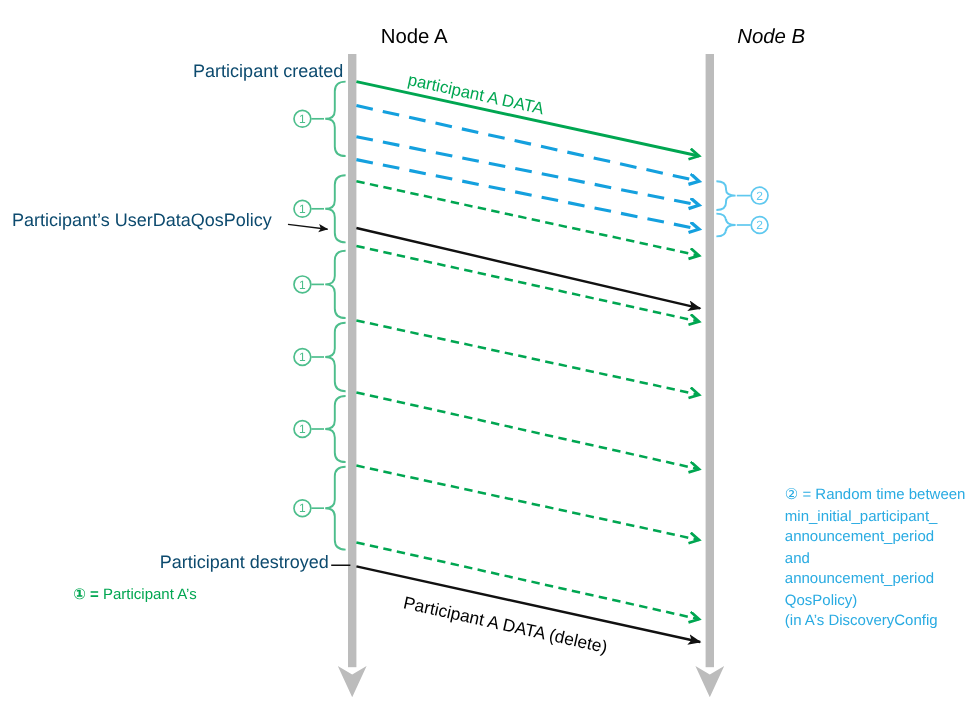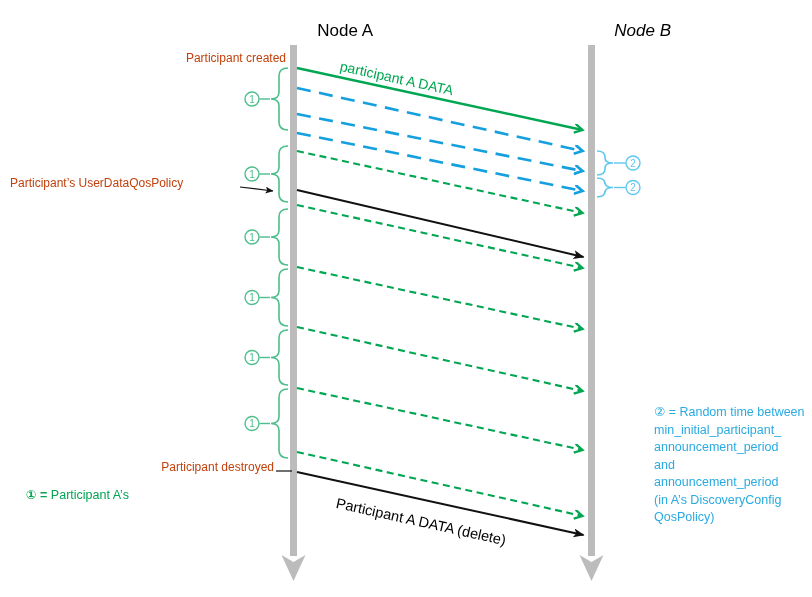--- a/index.html
+++ b/index.html
@@ -3,28 +3,28 @@
 <meta charset="utf-8">
 <style>
   html,body{margin:0;padding:0;background:#ffffff;}
   #stage{
     position:relative;width:812px;height:597px;background:#ffffff;overflow:hidden;
     font-family:"Liberation Sans","DejaVu Sans",sans-serif;color:#000;
   }
   #diagram-svg{position:absolute;left:0;top:0;z-index:1;}
   .txt{position:absolute;z-index:2;white-space:nowrap;}
   .node-label{font-size:17px;width:160px;text-align:right;color:#000;}
-  .event-label{font-size:12px;color:#c2410c;}
+  .event-label{font-size:15px;color:#0c4a6e;}
   .right-align{text-align:right;}
   .two-line{line-height:17px;}
   .rot-label{transform-origin:0 0;}
   .msg-green{font-size:14px;color:#00a651;transform:rotate(12.3deg);}
   .msg-black{font-size:14.5px;color:#000;transform:rotate(12.5deg);}
   .legend{white-space:nowrap;font-size:12.5px;}
-  .legend-green{color:#00a651;line-height:19px;}
+  .legend-green{color:#00a651;line-height:19px;margin-left:35px;}
   .legend-blue{color:#29abe2;line-height:17.5px;margin-left:33px;}
   .legend b{font-weight:bold;}
 </style>
 </head>
 <body>
 
 <div id="stage">
 
   <svg id="diagram-svg" width="812" height="597">
       <defs>
@@ -111,17 +111,17 @@
   <div class="txt legend legend-green" style="left:26px;top:486px;">
     <div><b>① =</b> <span>Participant A’s</span></div>
   </div>
 
   <div class="txt legend legend-blue" style="left:621px;top:404px;">
     <div>② = Random time between</div>
     <div>min_initial_participant_</div>
     <div>announcement_period</div>
     <div>and</div>
     <div>announcement_period</div>
+    <div>QosPolicy)</div>
     <div>(in A’s DiscoveryConfig</div>
-    <div>QosPolicy)</div>
   </div>
 
 </div>
 
 </body></html>

